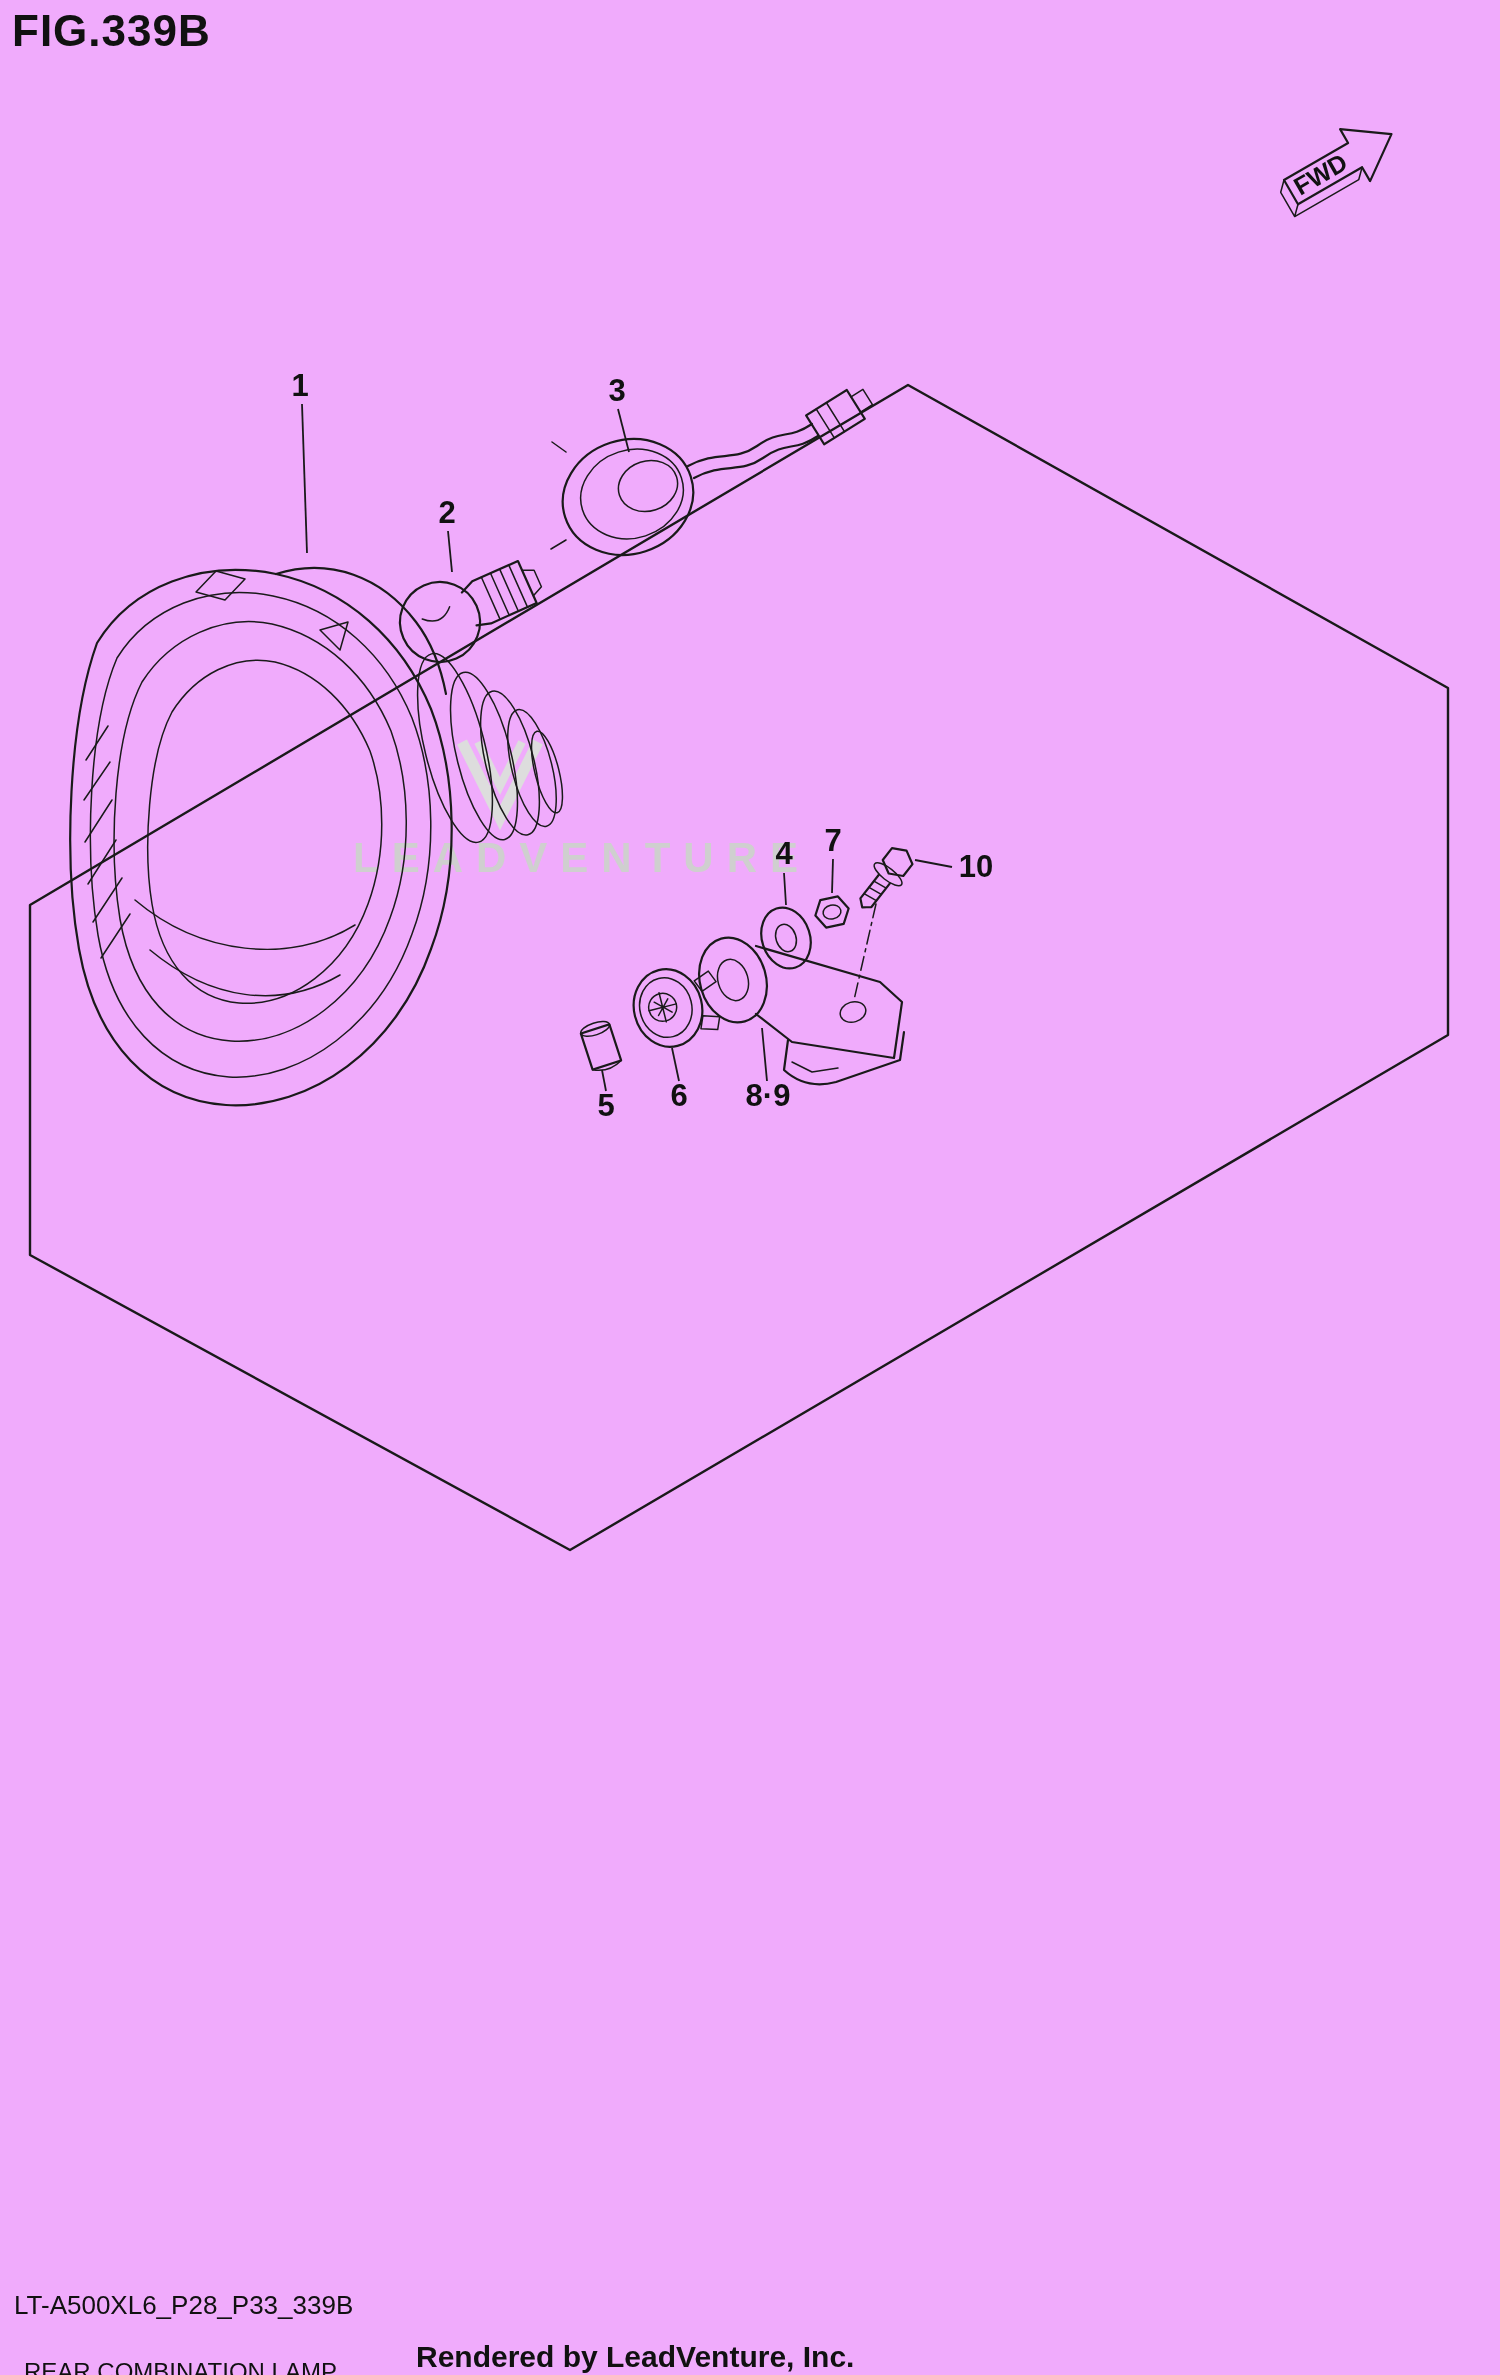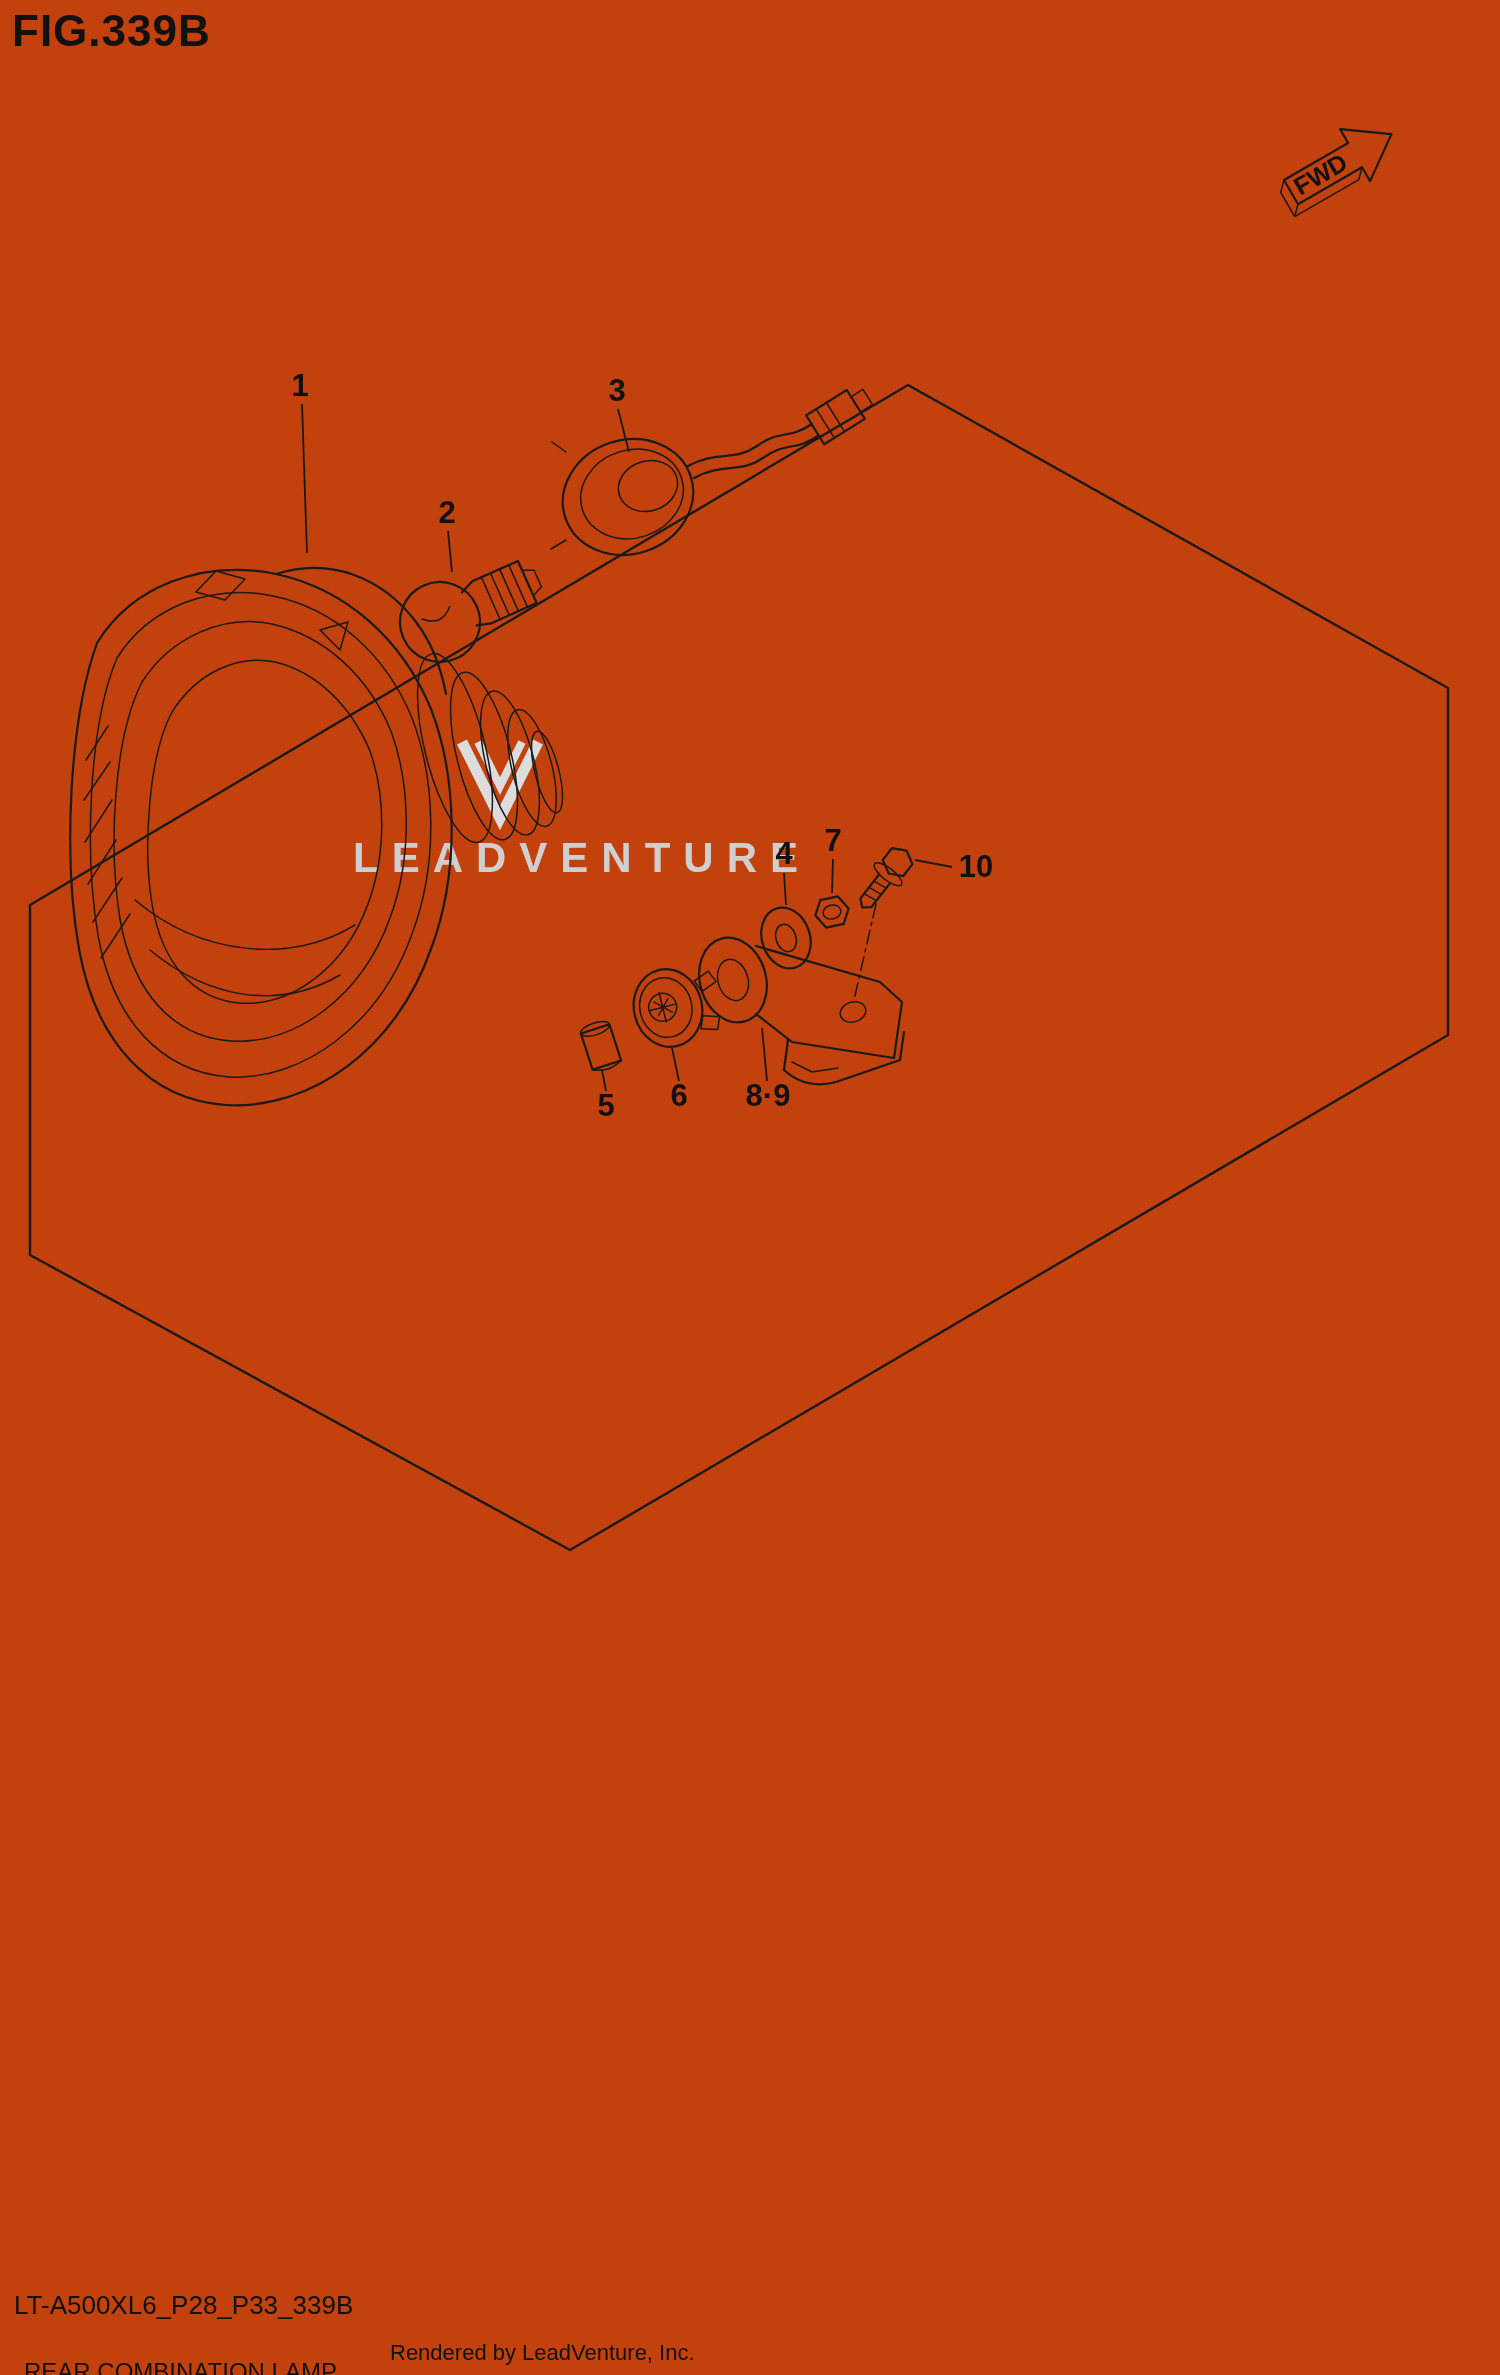--- a/index.html
+++ b/index.html
@@ -1,30 +1,30 @@
 <!DOCTYPE html>
 <html><head>
 <meta charset="utf-8">
 <style>
   html,body { margin:0; padding:0; background:#ffffff; }
   .page {
     position:relative;
     width:1500px; height:2375px;
-    background:#c2410c;
+    background:#f0abfc;
     font-family:"Liberation Sans", sans-serif;
     color:#111;
     overflow:hidden;
   }
   .fig-title {
     position:absolute; left:12px; top:6px;
     font-size:44px; font-weight:bold; letter-spacing:1px;
   }
   .footer-code   { position:absolute; left:14px; top:2290px; font-size:26px; }
   .footer-title  { position:absolute; left:24px; top:2322px; font-size:24px;margin-top:36px; }
-  .footer-rendered { position:absolute; left:390px; top:2340px; font-size:22px; }
+  .footer-rendered { position:absolute; left:416px; top:2340px; font-size:30px;font-weight:bold; }
   svg.diagram { position:absolute; left:0; top:0; }
   .ln   { fill:none; stroke:#1a1a1a; stroke-width:2.2; stroke-linecap:round; stroke-linejoin:round; }
   .thin { stroke-width:1.5; }
   .leader { fill:none; stroke:#1a1a1a; stroke-width:1.8; }
   .callout { font:bold 31px "Liberation Sans", sans-serif; fill:#111; }
   .wmtext { font:bold 42px "Liberation Sans", sans-serif; fill:#cfcfcf; letter-spacing:13px; }
   .fwdtext { font:bold 25px "Liberation Sans", sans-serif; fill:#111; }
 </style>
 </head>
 <body>

